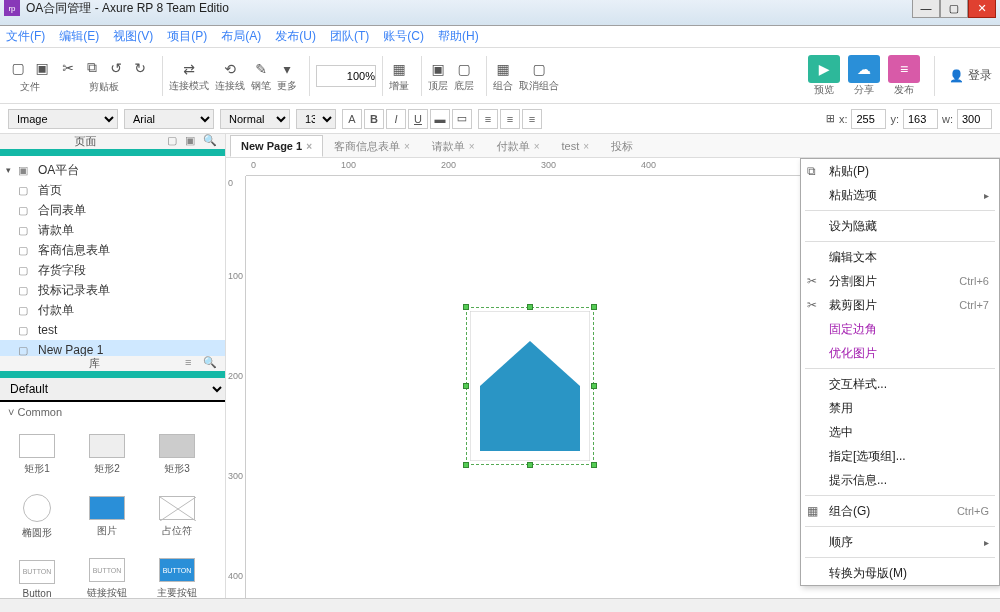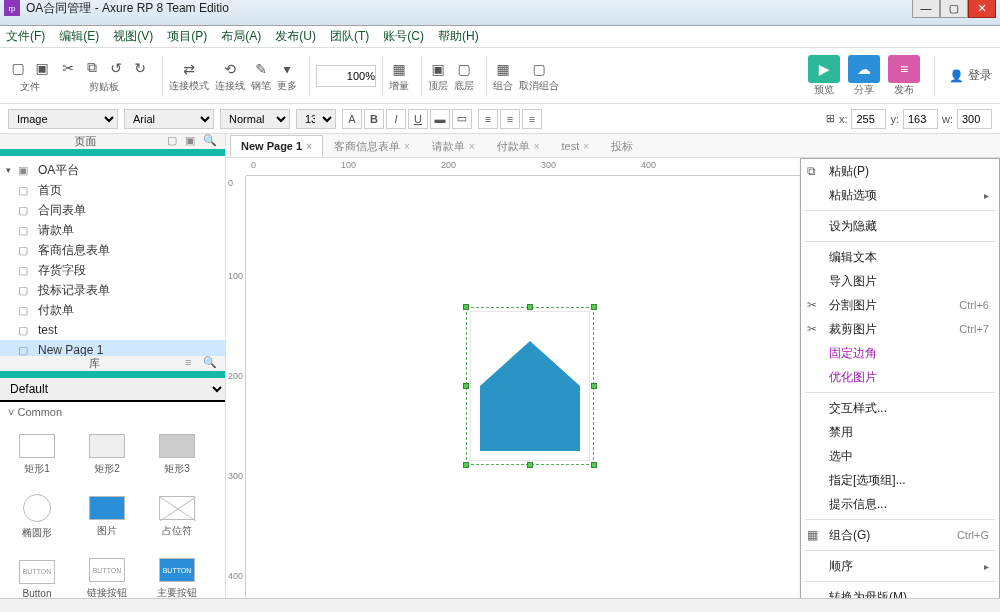--- a/index.html
+++ b/index.html
@@ -6,21 +6,21 @@
 body { width:1000px; height:612px; background:#f0f0f0; overflow:hidden; position:relative; }
 .titlebar { height:26px; background:linear-gradient(#e8f0f8,#d6e4f0); display:flex; align-items:flex-start; padding:0 4px; border-bottom:1px solid #a0a0a0; }
 .titlebar .appicon { width:16px; height:16px; background:#8838b8; margin-right:6px; color:#fff; font-size:8px; display:flex; align-items:center; justify-content:center; }
 .titlebar .title { font-size:12px; color:#222; flex:1; }
 .winbtns { position:absolute; right:4px; top:-2px; display:flex; }
 .winbtn { width:28px; height:20px; display:flex; align-items:center; justify-content:center; font-size:11px; }
 .winbtn.min { background:#e8e8e8; border:1px solid #999; }
 .winbtn.max { background:#e8e8e8; border:1px solid #999; }
 .winbtn.close { background:#e04030; color:#fff; border:1px solid #a02010; }
 .menubar { height:22px; background:#fff; border-bottom:1px solid #ddd; display:flex; align-items:center; padding:0 6px; }
-.menubar span { font-size:12px; color:#14532d; margin-right:14px; cursor:pointer; }
+.menubar span { font-size:12px; color:#3b82f6; margin-right:14px; cursor:pointer; }
 .toolbar { height:56px; background:#fff; border-bottom:1px solid #ddd; display:flex; align-items:center; padding:0 8px; }
 .tb-group { display:flex; flex-direction:column; align-items:center; margin-right:6px; }
 .tb-icons { display:flex; gap:4px; margin-bottom:2px; }
 .tb-icon { width:20px; height:20px; border:1px solid transparent; display:flex; align-items:center; justify-content:center; font-size:14px; color:#555; }
 .tb-label { font-size:10px; color:#666; }
 .tb-sep { width:1px; height:40px; background:#ddd; margin:0 6px; }
 .zoom { width:60px; height:22px; border:1px solid #ccc; font-size:11px; text-align:right; }
 .toolright { margin-left:auto; display:flex; align-items:center; gap:8px; }
 .bigbtn { width:32px; height:28px; border-radius:3px; display:flex; align-items:center; justify-content:center; color:#fff; font-size:14px; }
 .bigbtn.play { background:#2db89a; }
@@ -394,23 +394,20 @@
           </div>
           <div class="ctx-sep"></div>
           <div class="ctx-item">
             <span>设为隐藏</span>
           </div>
           <div class="ctx-sep"></div>
           <div class="ctx-item">
             <span>编辑文本</span>
           </div>
           <div class="ctx-item">
-            <span>导入图片</span>
-          </div>
-          <div class="ctx-item">
             <span class="ic">✂</span>
             <span>分割图片</span>
             <span class="sc">Ctrl+6</span>
           </div>
           <div class="ctx-item">
             <span class="ic">✂</span>
             <span>裁剪图片</span>
             <span class="sc">Ctrl+7</span>
           </div>
           <div class="ctx-item disabled">

